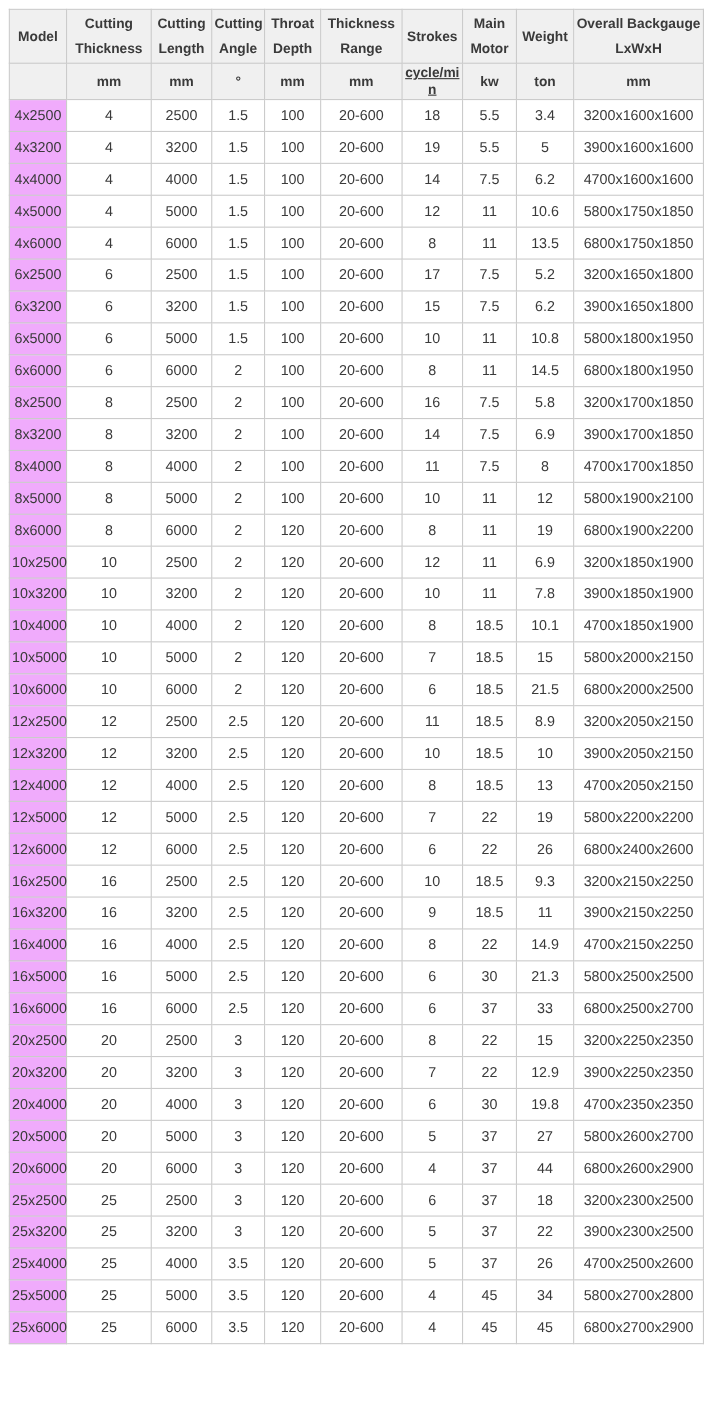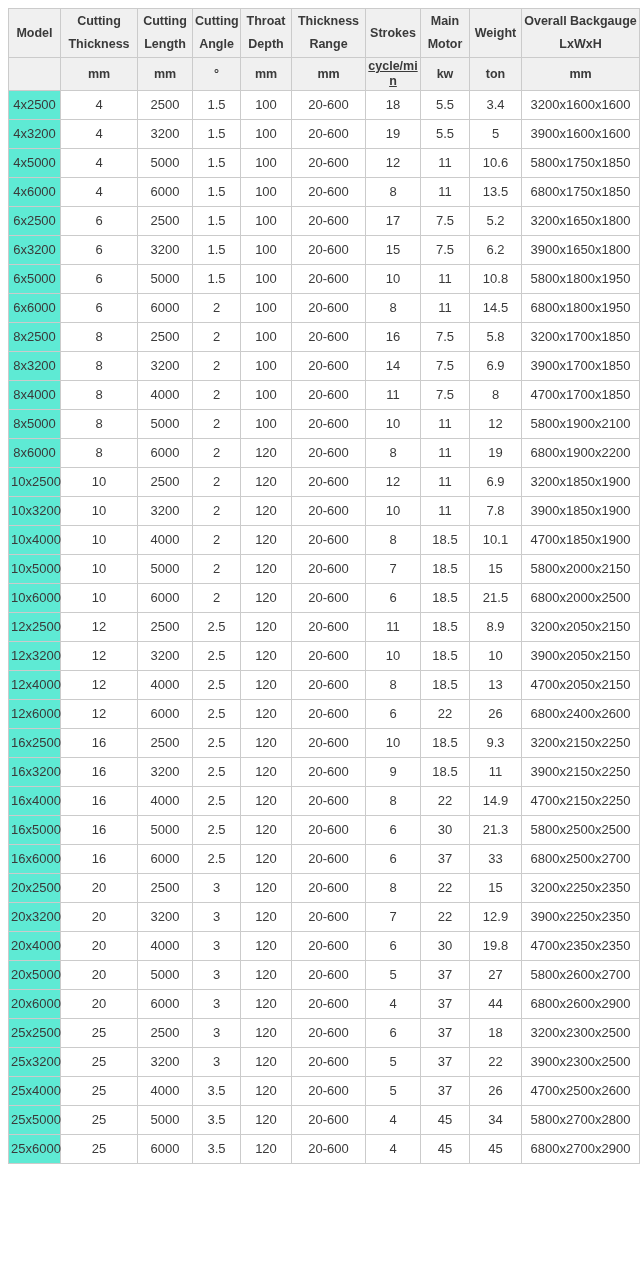--- a/index.html
+++ b/index.html
@@ -55,21 +55,21 @@
     word-break: break-all;
     text-decoration: underline;
   }
   .spec-table tbody td {
     height: 29px;
     font-size: 13px;
     background: #ffffff;
     line-height: 1.1;
   }
   .spec-table tbody td.model-cell {
-    background: #5eead4;
+    background: #f0abfc;
   }
 </style>
 </head>
 <body>
 
 <div class="page">
   <table class="spec-table">
     <colgroup>
       <col class="c0">
         <col class="c1">
@@ -127,20 +127,32 @@
           <td>3200</td>
           <td>1.5</td>
           <td>100</td>
           <td>20-600</td>
           <td>19</td>
           <td>5.5</td>
           <td>5</td>
           <td>3900x1600x1600</td>
         </tr>
         <tr>
+          <td class="model-cell">4x4000</td>
+          <td>4</td>
+          <td>4000</td>
+          <td>1.5</td>
+          <td>100</td>
+          <td>20-600</td>
+          <td>14</td>
+          <td>7.5</td>
+          <td>6.2</td>
+          <td>4700x1600x1600</td>
+        </tr>
+        <tr>
           <td class="model-cell">4x5000</td>
           <td>4</td>
           <td>5000</td>
           <td>1.5</td>
           <td>100</td>
           <td>20-600</td>
           <td>12</td>
           <td>11</td>
           <td>10.6</td>
           <td>5800x1750x1850</td>
@@ -353,20 +365,32 @@
           <td class="model-cell">12x4000</td>
           <td>12</td>
           <td>4000</td>
           <td>2.5</td>
           <td>120</td>
           <td>20-600</td>
           <td>8</td>
           <td>18.5</td>
           <td>13</td>
           <td>4700x2050x2150</td>
+        </tr>
+        <tr>
+          <td class="model-cell">12x5000</td>
+          <td>12</td>
+          <td>5000</td>
+          <td>2.5</td>
+          <td>120</td>
+          <td>20-600</td>
+          <td>7</td>
+          <td>22</td>
+          <td>19</td>
+          <td>5800x2200x2200</td>
         </tr>
         <tr>
           <td class="model-cell">12x6000</td>
           <td>12</td>
           <td>6000</td>
           <td>2.5</td>
           <td>120</td>
           <td>20-600</td>
           <td>6</td>
           <td>22</td>

